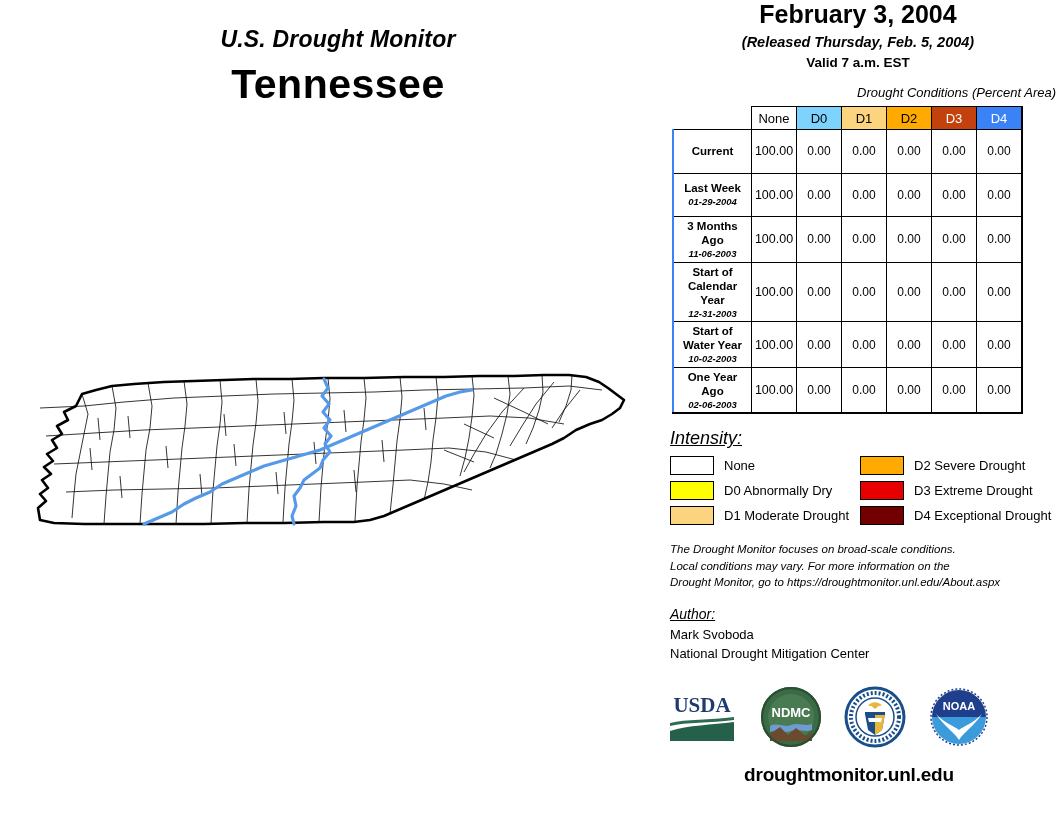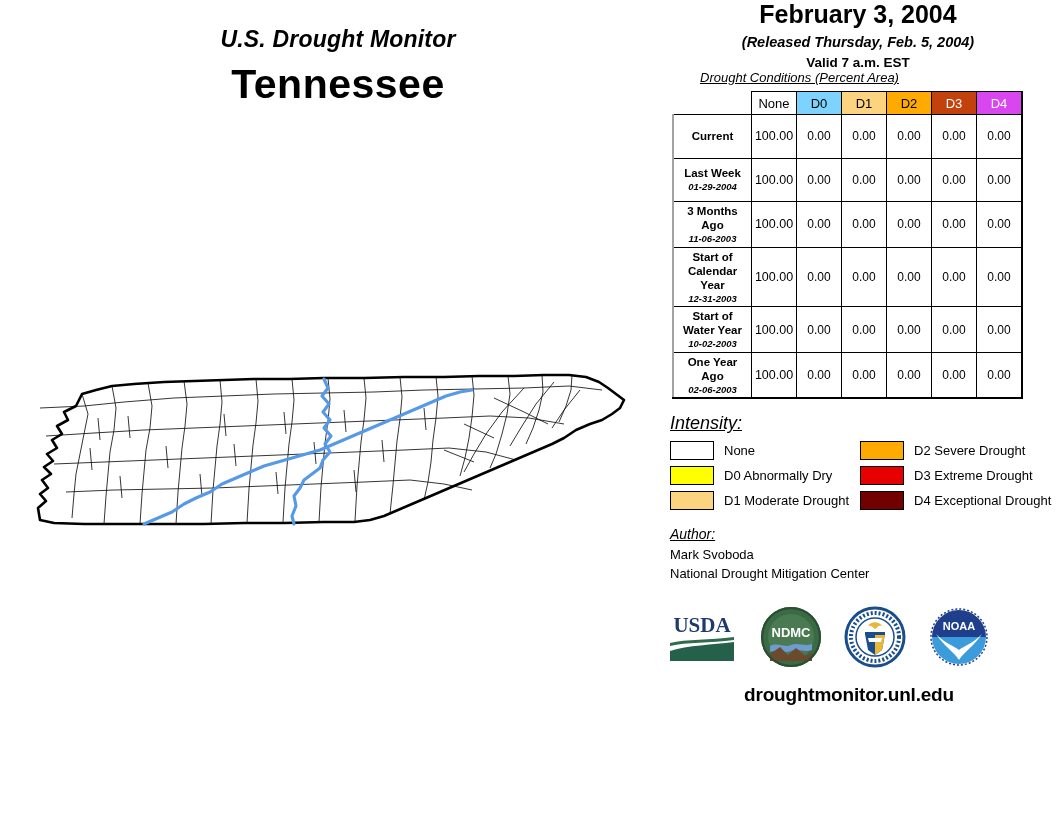--- a/index.html
+++ b/index.html
@@ -71,23 +71,23 @@
   }
   #date-valid {
     font-size: 13.5px;
     font-weight: bold;
     margin-top: 5px;
   }
 
   #table-caption {
     font-size: 13px;
     font-style: italic;
-    text-align: left;
+    text-align: right;
+    margin-top: 15px;
     padding-left: 40px;
-    text-decoration: underline;
   }
 
   
   #dm-table {
     border-collapse: collapse;
     margin-top: 6px;
     margin-left: 12px;
     table-layout: fixed;
   }
   #dm-table td, #dm-table th {
@@ -103,21 +103,21 @@
     width: 78px;
   }
   #dm-table thead th {
     height: 22px;
     font-size: 13px;
   }
   #dm-table .cat-head { width: 44px; }
   #dm-table .none-head { background: #ffffff; color: #000; }
   #dm-table tbody tr { height: 43.5px; }
   #dm-table .row-label {
-    border-left: 2px solid #a3a3a3;
+    border-left: 2px solid #3b82f6;
     font-weight: bold;
     font-size: 11.5px;
     line-height: 1.22;
     text-align: center;
     padding: 2px 4px;
   }
   #dm-table .row-date {
     display: block;
     font-size: 9.5px;
     font-style: italic;
@@ -286,21 +286,21 @@
 
   <table id="dm-table">
     <thead>
       <tr>
         <th class="corner-cell"></th>
         <th class="cat-head none-head">None</th>
         <th class="cat-head" style="background:#7dd3fc;color:#000;">D0</th>
         <th class="cat-head" style="background:#FCD37F;color:#000;">D1</th>
         <th class="cat-head" style="background:#FFAA00;color:#000;">D2</th>
         <th class="cat-head" style="background:#c2410c;color:#fff;">D3</th>
-        <th class="cat-head last-col" style="background:#d946ef;color:#fff;">D4</th>
+        <th class="cat-head last-col" style="background:#3b82f6;color:#fff;">D4</th>
       </tr>
     </thead>
     <tbody>
       <tr>
         <td class="row-label">
           <span>Current</span>
         </td>
         <td class="val-none">100.00</td>
         <td>0.00</td>
         <td>0.00</td>
@@ -396,20 +396,25 @@
         <span class="legend-swatch" style="background:#FCD37F;"></span>
         <span class="legend-label">D1 Moderate Drought</span>
       </div>
       <div class="legend-item">
         <span class="legend-swatch" style="background:#730000;"></span>
         <span class="legend-label">D4 Exceptional Drought</span>
       </div>
     </div>
   </div>
 
+  <div id="disclaimer">
+    <div>The Drought Monitor focuses on broad-scale conditions.</div>
+    <div>Local conditions may vary. For more information on the</div>
+    <div>Drought Monitor, go to https://droughtmonitor.unl.edu/About.aspx</div>
+  </div>
 
   <div id="author-section">
     <div id="author-heading">Author:</div>
     <div class="author-line">Mark Svoboda</div>
     <div class="author-line">National Drought Mitigation Center</div>
   </div>
 
   <div id="logo-row">
 
     <span class="logo">

